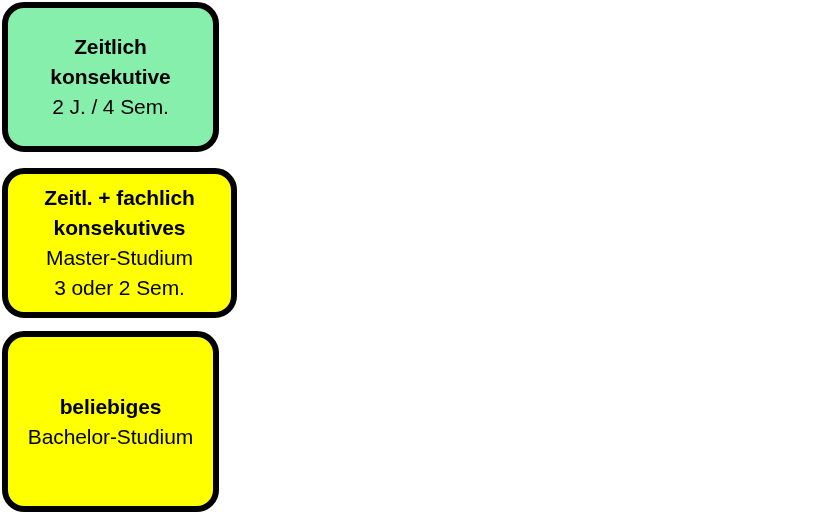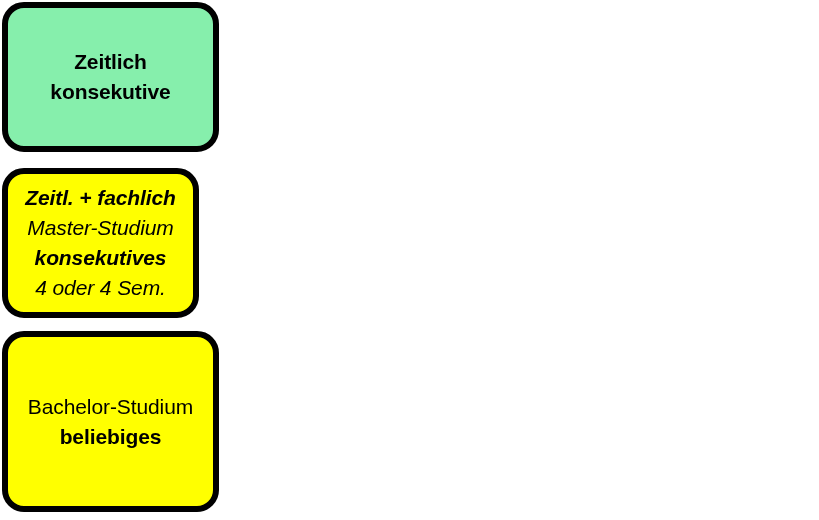--- a/index.html
+++ b/index.html
@@ -38,23 +38,22 @@
   
   #node-lis {
     left: 2px;
     top: 2px;
     width: 217px;
     height: 150px;
   }
   #node-master {
     left: 2px;
     top: 168px;
-    width: 197px;
+    width: 235px;
     height: 150px;
-    font-style: italic;
   }
   #node-bachelor {
     left: 2px;
     top: 331px;
     width: 217px;
     height: 181px;
   }
 
   .line {
     display: block;
@@ -71,27 +70,28 @@
   }
 </style>
 </head>
 <body style="background-color: rgb(255, 255, 255);">
 
 <div id="diagram">
 
   <div class="node" id="node-lis" style="background-color: #86efac;">
     <span class="line bold">Zeitlich</span>
     <span class="line bold">konsekutive</span>
+    <span class="line regular">2 J. / 4 Sem.</span>
   </div>
 
   <div class="node" id="node-master" style="background-color: rgb(255, 255, 0);">
     <span class="line bold">Zeitl. + fachlich</span>
+    <span class="line bold">konsekutives</span>
     <span class="line regular">Master-Studium</span>
-    <span class="line bold">konsekutives</span>
-    <span class="line regular">4 oder 4 Sem.</span>
+    <span class="line regular">3 oder 2 Sem.</span>
   </div>
 
   <div class="node" id="node-bachelor" style="background-color: rgb(255, 255, 0);">
+    <span class="line bold">beliebiges</span>
     <span class="line regular">Bachelor-Studium</span>
-    <span class="line bold">beliebiges</span>
   </div>
 
 </div>
 
 </body></html>

